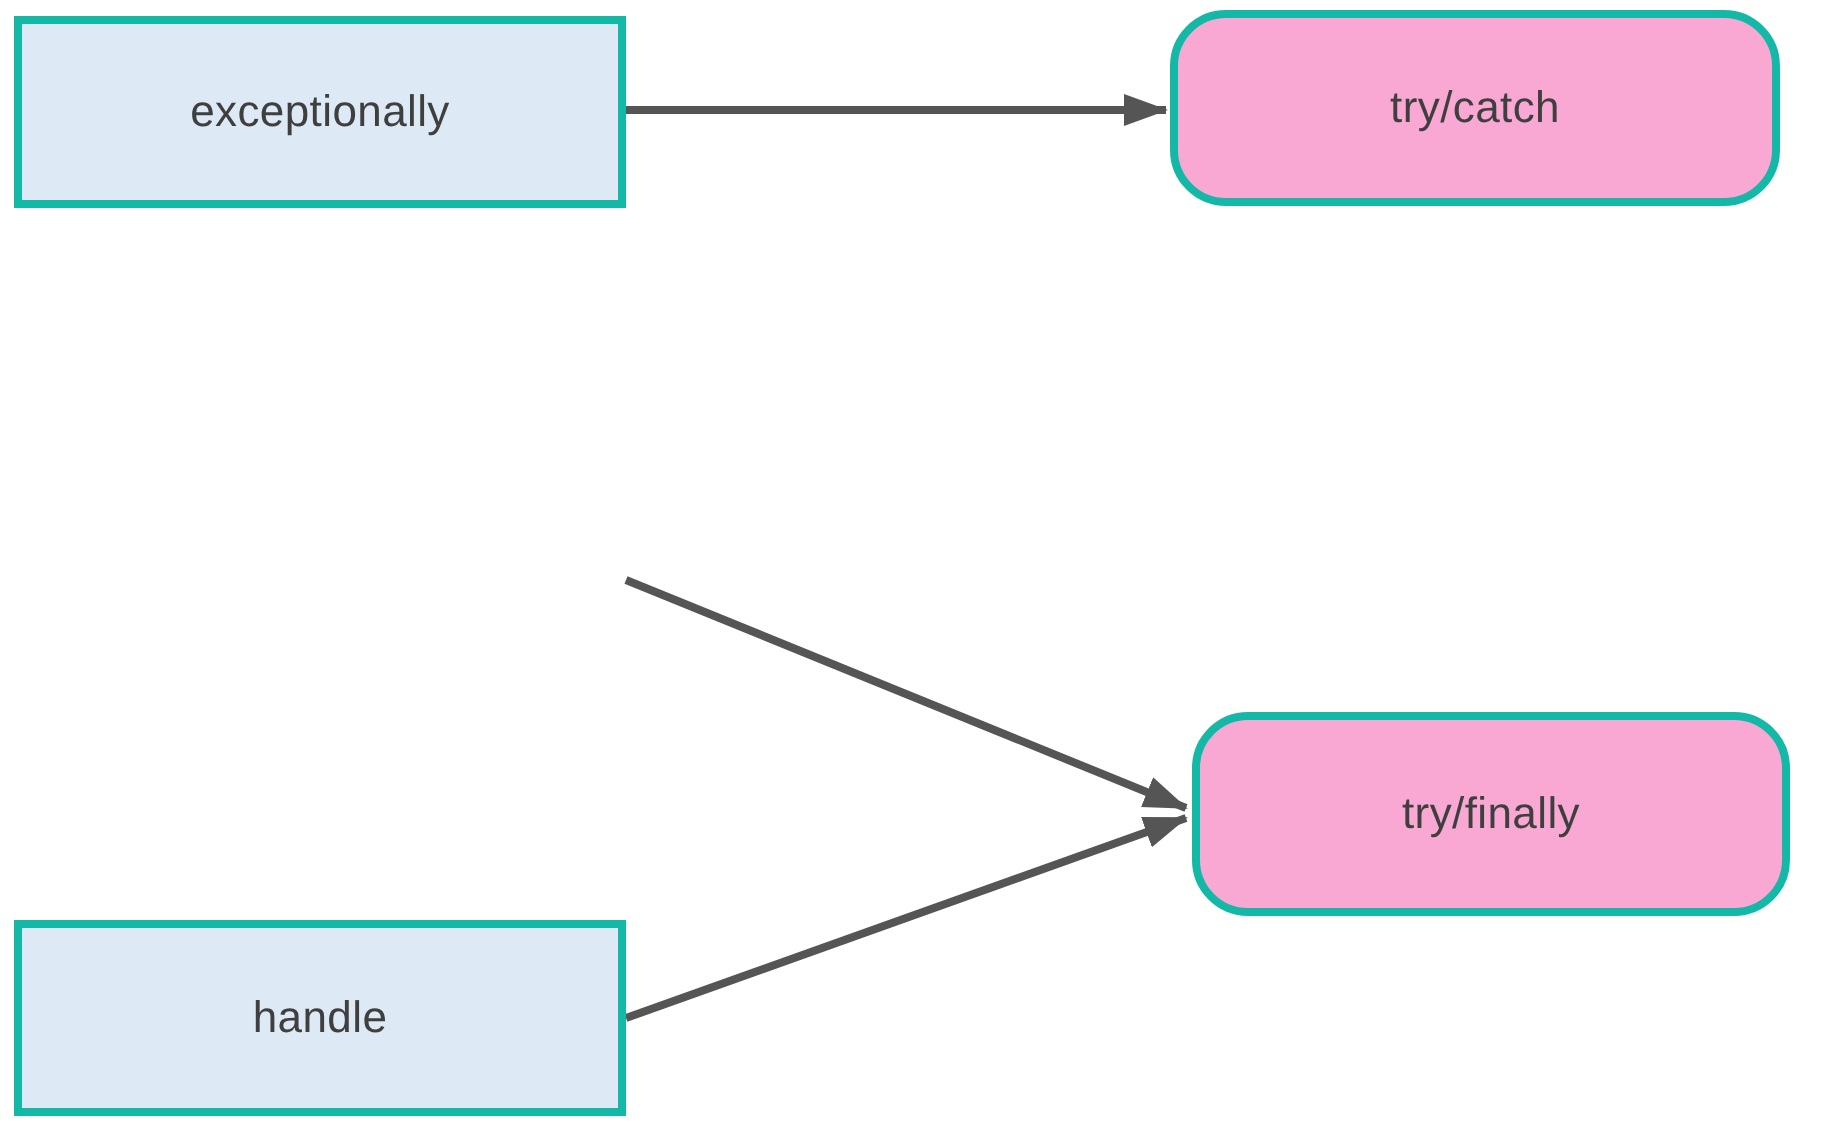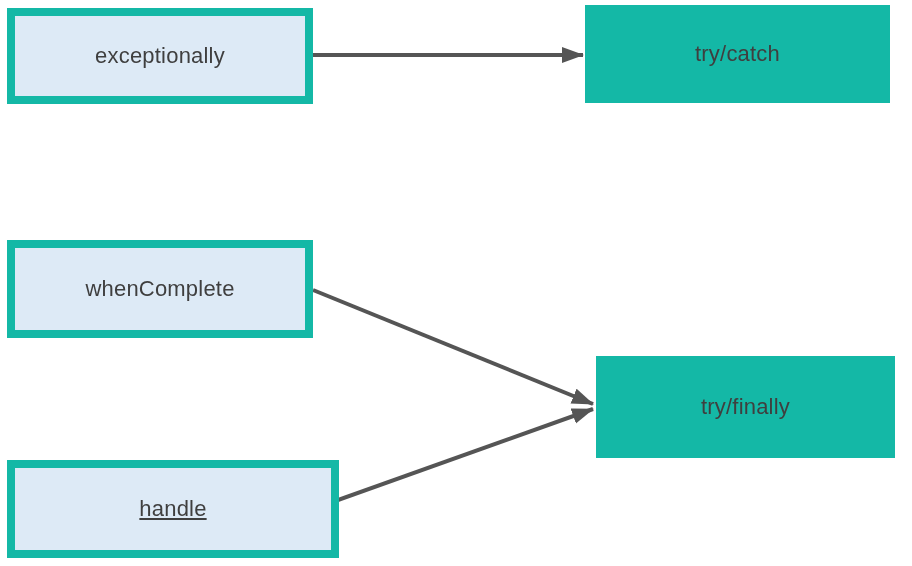--- a/index.html
+++ b/index.html
@@ -19,36 +19,36 @@
     position: absolute;
     left: 0;
     top: 0;
     width: 912px;
     height: 566px;
     pointer-events: none;
   }
   .node {
     position: absolute;
     box-sizing: border-box;
-    border: 8px solid #14b8a6;
+    border: 4px solid #14b8a6;
     display: flex;
     align-items: center;
     justify-content: center;
     font-size: 22px;
     color: #3f3f3f;
     letter-spacing: 0.2px;
   }
   .node-method { background: #ddeaf6; }
-  .node-construct { background: #14b8a6; }
+  .node-construct { background: #f9a8d4; border-radius: 28px; }
 
   
   #node-exceptionally { left: 7px;   top: 8px;   width: 306px; height: 96px; }
   #node-try-catch     { left: 585px; top: 5px;   width: 305px; height: 98px; }
   #node-whenComplete  { left: 7px;   top: 240px; width: 306px; height: 98px; }
-  #node-handle        { left: 7px;   top: 460px; width: 332px; height: 98px; text-decoration: underline; }
+  #node-handle        { left: 7px;   top: 460px; width: 306px; height: 98px; }
   #node-try-finally   { left: 596px; top: 356px; width: 299px; height: 102px; }
 </style>
 </head>
 <body>
 
 <div class="canvas">
 
   <svg class="edges" viewBox="0 0 912 566" xmlns="http://www.w3.org/2000/svg">
     <defs>
       <marker id="arrowhead" markerUnits="userSpaceOnUse" markerWidth="24" markerHeight="18" refX="21" refY="8" orient="auto">
@@ -63,23 +63,20 @@
   </svg>
 
   <div class="node node-method" id="node-exceptionally">
     <span>exceptionally</span>
   </div>
 
   <div class="node node-construct" id="node-try-catch">
     <span>try/catch</span>
   </div>
 
-  <div class="node node-method" id="node-whenComplete">
-    <span>whenComplete</span>
-  </div>
 
   <div class="node node-method" id="node-handle">
     <span>handle</span>
   </div>
 
   <div class="node node-construct" id="node-try-finally">
     <span>try/finally</span>
   </div>
 
 </div>

